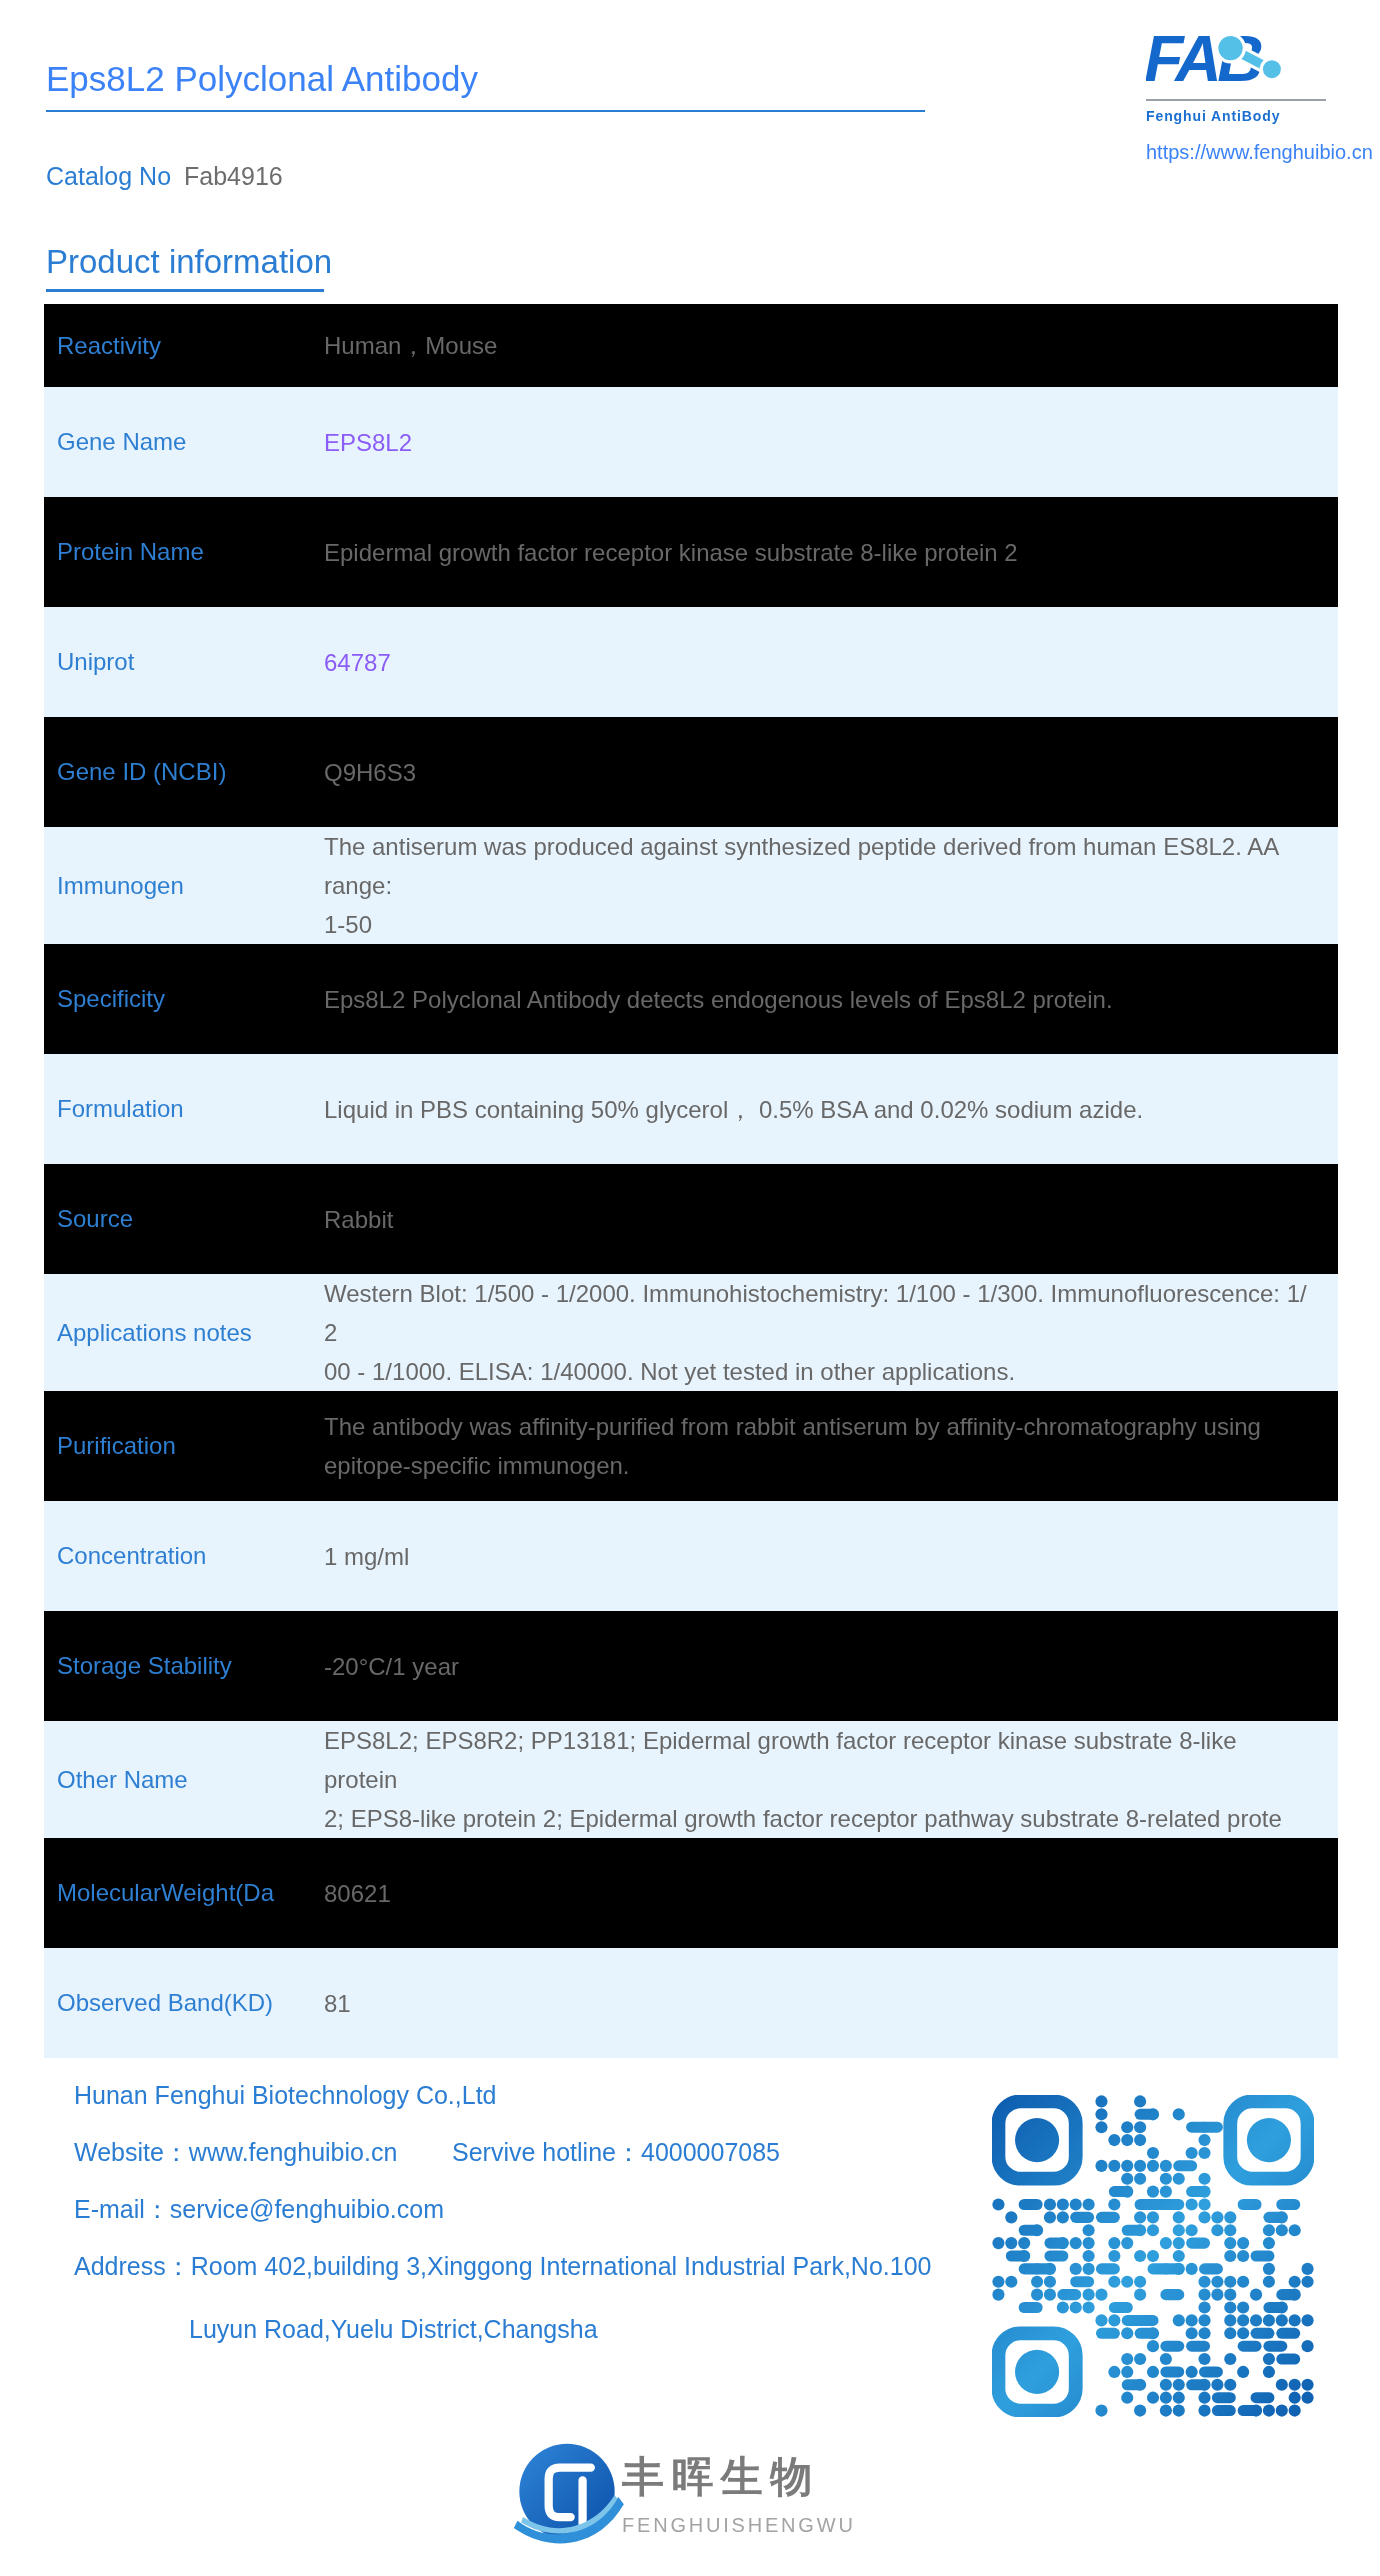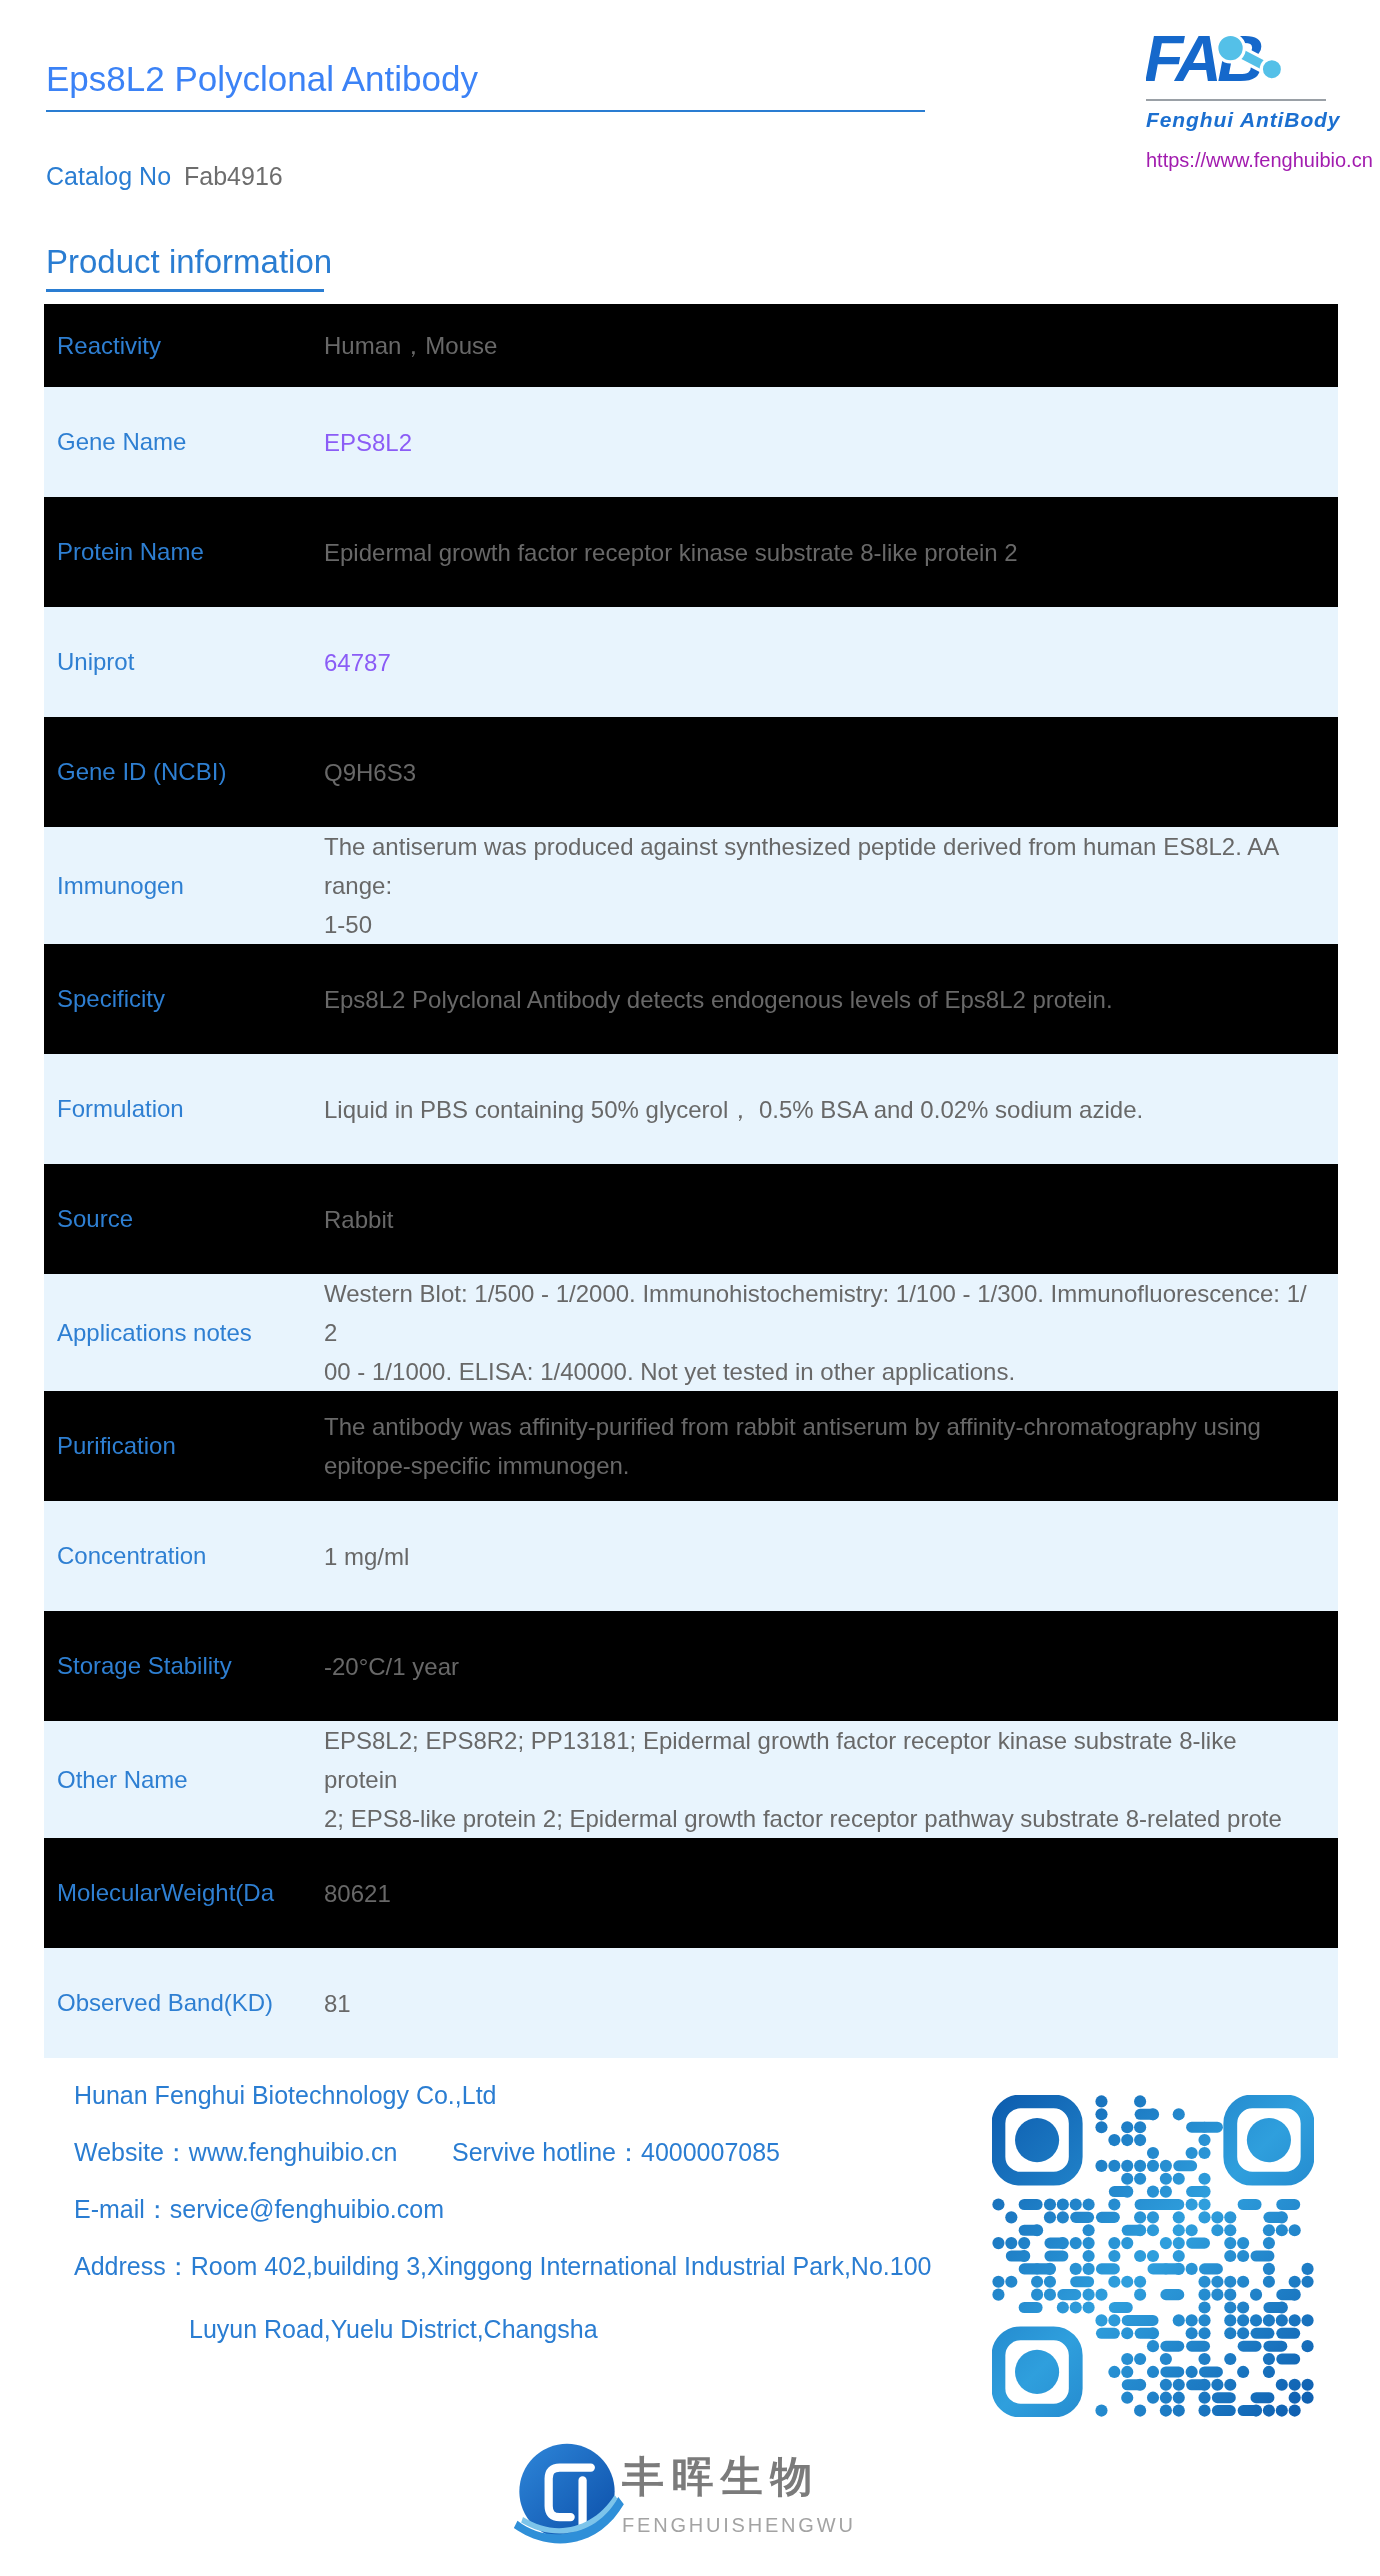--- a/index.html
+++ b/index.html
@@ -6,22 +6,22 @@
   body{
     width:1380px;height:2576px;position:relative;background:#ffffff;
     font-family:"Liberation Sans","DejaVu Sans",sans-serif;overflow:hidden;
   }
   .abs{position:absolute;}
   
   .page-title{left:46px;top:59px;font-size:35px;color:#3b82f6;}
   .title-underline{left:46px;top:110px;width:879px;height:1.8px;background:#2a7dd2;}
   .logo-block{left:1146px;top:26px;width:198px;}
   .brand-divider{width:180px;height:1.8px;background:#9aa0a6;margin-top:1.8px;}
-  .brand-name{color:#1b6fd0;font-size:21px;font-weight:bold;font-style:italic;letter-spacing:0.9px;margin-top:7.4px;white-space:nowrap;}
-  .brand-url{color:#a21caf;font-size:20px;margin-top:16.6px;white-space:nowrap;}
+  .brand-name{color:#1b6fd0;font-size:14px;font-weight:bold;letter-spacing:0.9px;margin-top:7.4px;white-space:nowrap;}
+  .brand-url{color:#3b82f6;font-size:20px;margin-top:16.6px;white-space:nowrap;}
   .catalog-row{left:46px;top:162px;font-size:25px;}
   .catalog-label{color:#2a7dd2;}
   .catalog-value{position:absolute;left:138px;top:0;color:#6d6d6d;white-space:nowrap;}
   .section-title{left:46px;top:243px;font-size:33px;color:#2a7dd2;}
   .section-underline{left:46px;top:289px;width:278px;height:2.8px;background:#2a7dd2;}
   
   .product-table{left:44px;top:304px;width:1294px;}
   .row{display:flex;align-items:center;min-height:110px;background:#000000;}
   .row.first{min-height:83px;}
   .row.shaded{background:#e8f4fd;}

